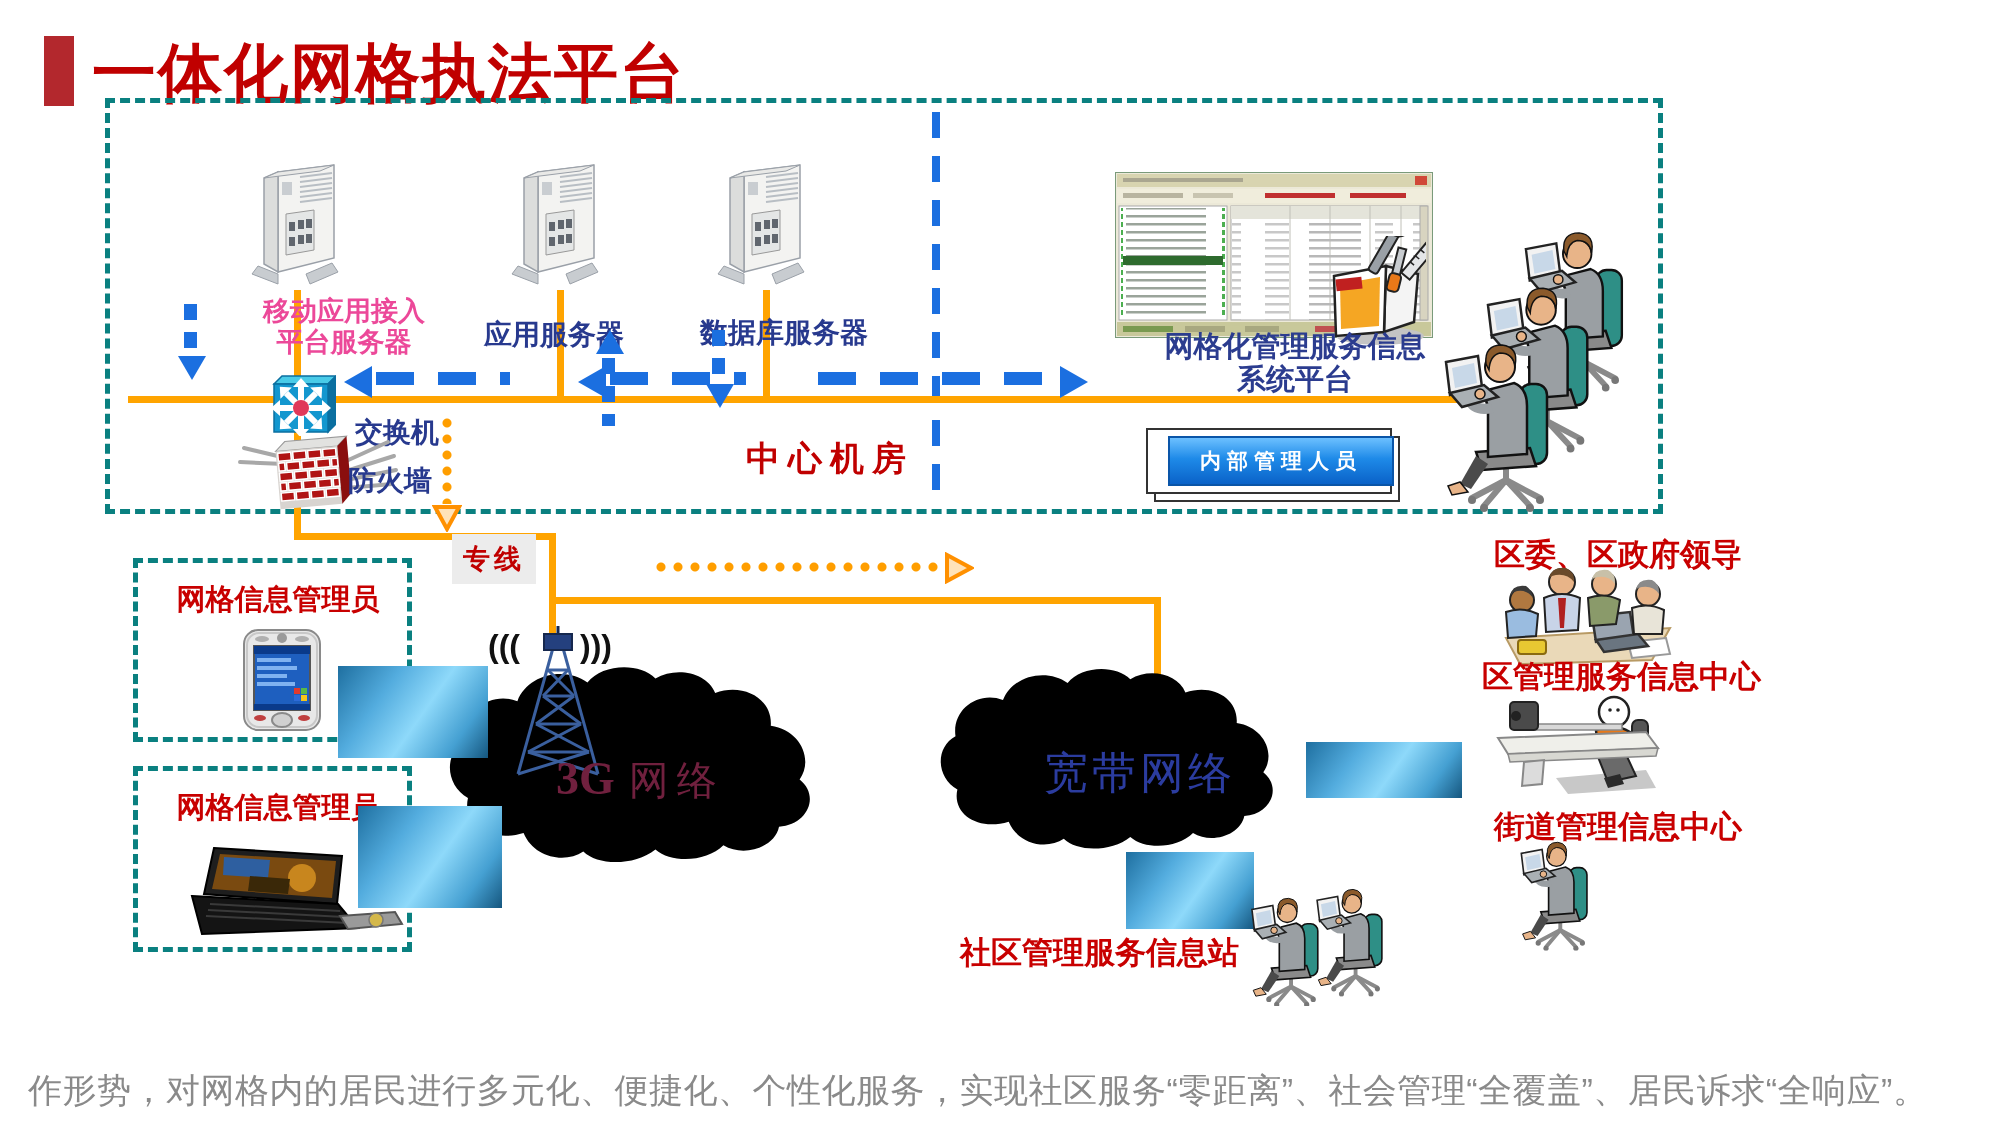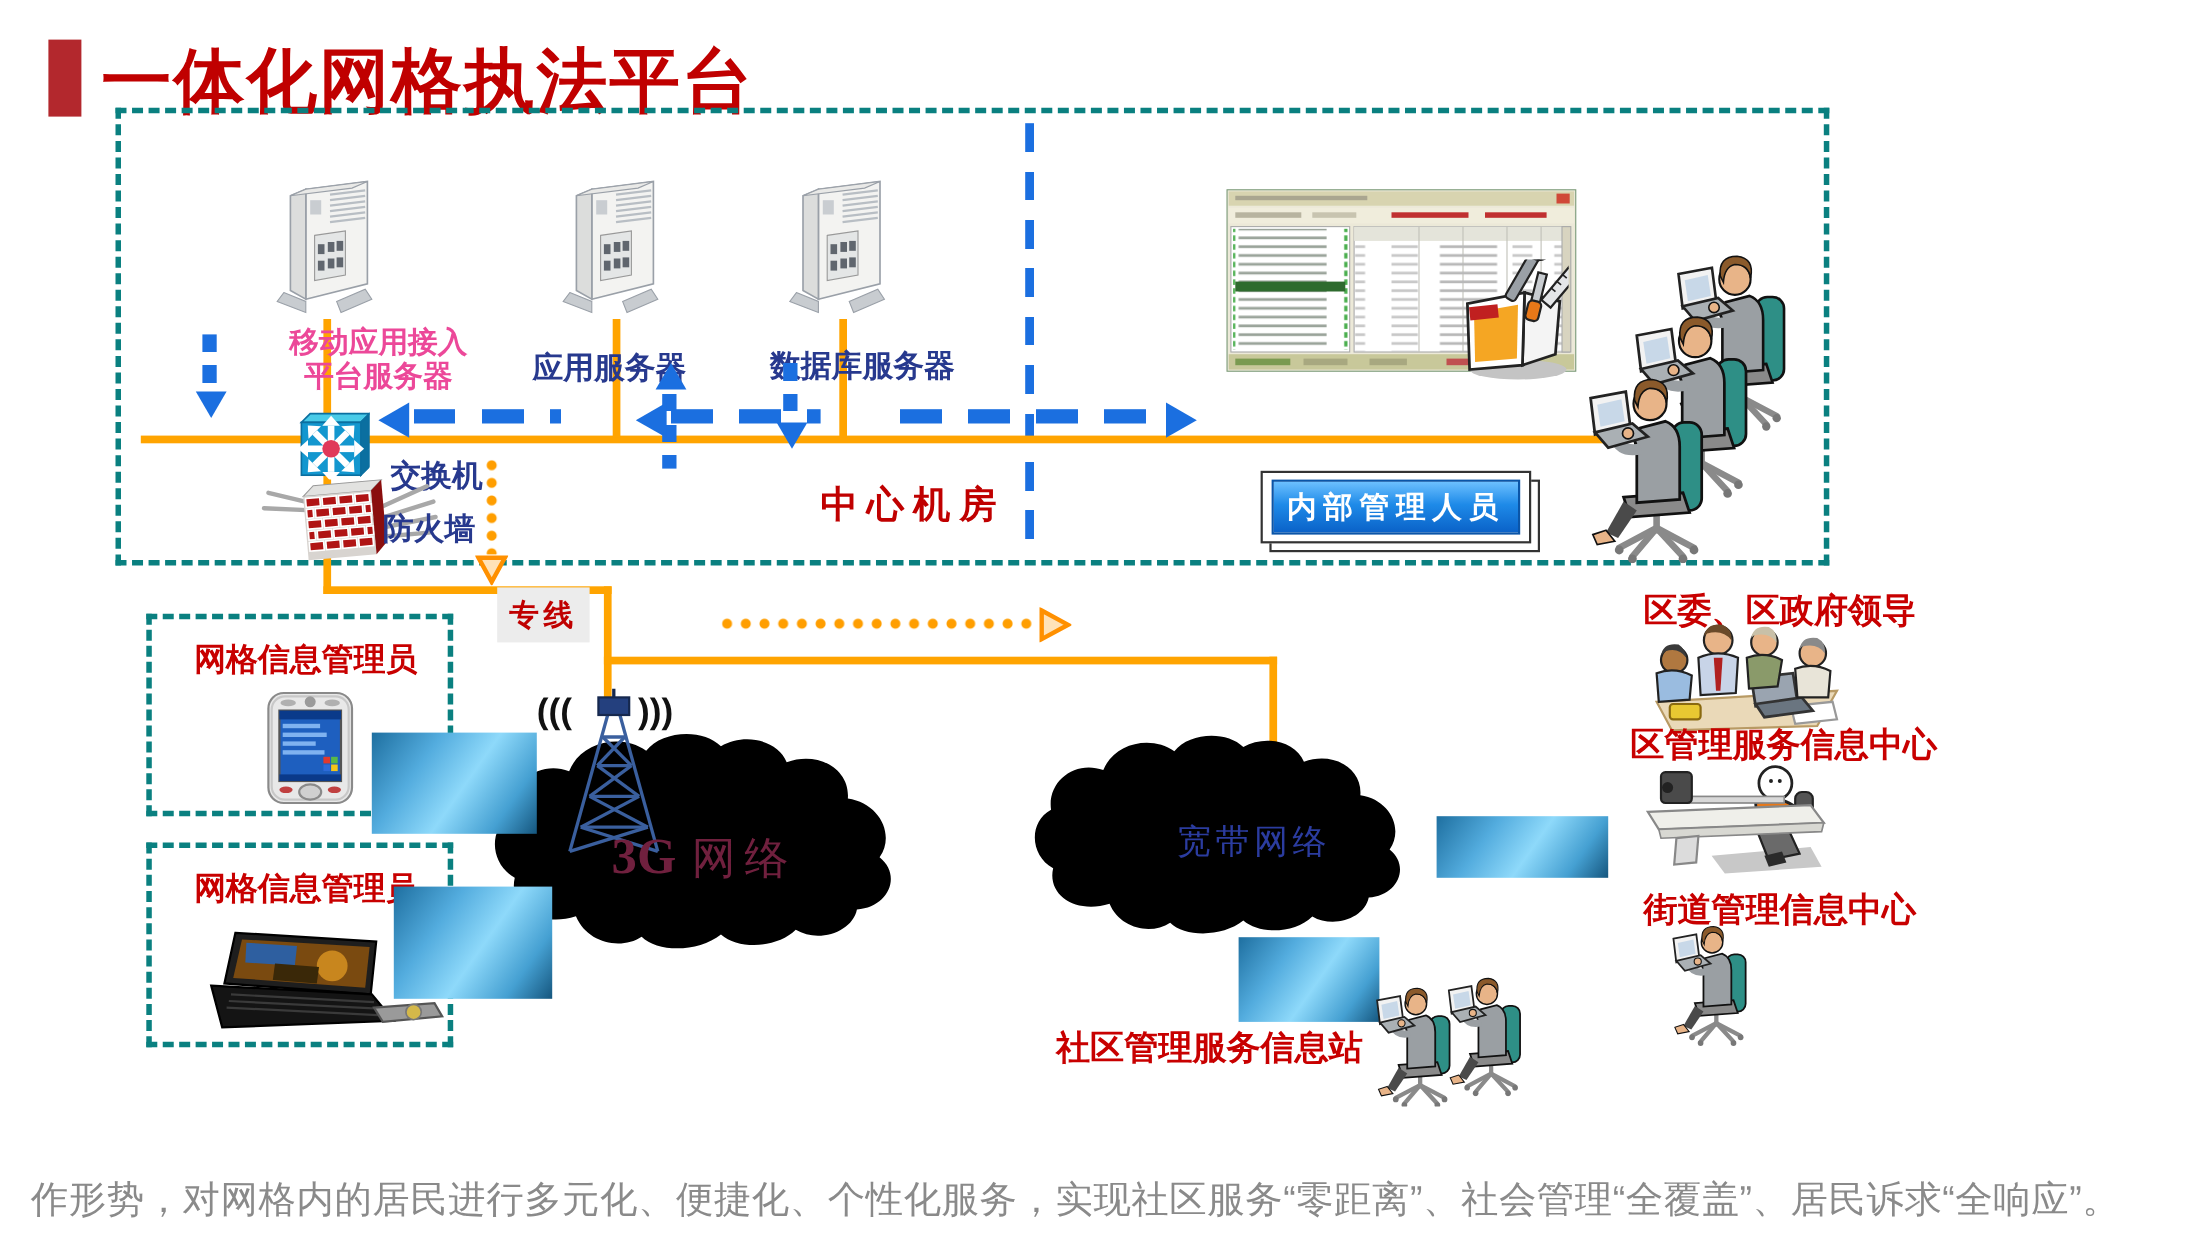--- a/index.html
+++ b/index.html
@@ -269,23 +269,25 @@
       <rect x="86" y="-4" width="11" height="46" fill="#E4E6E8" stroke="#222" stroke-width="2"></rect>
       <g stroke="#222" stroke-width="1.5">
         <line x1="86" y1="4" x2="91" y2="4"></line>
           <line x1="86" y1="12" x2="91" y2="12"></line>
         <line x1="86" y1="20" x2="91" y2="20"></line>
           <line x1="86" y1="28" x2="91" y2="28"></line>
       </g>
     </g>
   </svg>
 
+  <div class="abs lbl-dkblue pre ctr" style="left:1105px;top:330px;width:380px;font-size:29px;line-height:33px;color:#2B3C8F;">网格化管理服务信息
+系统平台</div>
 
   <div class="abs btn-frame" style="left:1146px;top:428px;width:242px;height:62px;">
-    <div class="abs btn-blue" style="left:8px;top:6px;width:222px;height:46px;font-size:27px;text-align:right;">内部管理人员</div>
+    <div class="abs btn-blue" style="left:20px;top:6px;width:222px;height:46px;font-size:21px;text-align:right;">内部管理人员</div>
   </div>
 
   <svg class="abs" style="left:1438px;top:222px;" width="215" height="292" viewBox="0 0 215 292">
     <use href="#sym-operator" xlink:href="#sym-operator" x="86" y="0" width="114" height="170"></use>
     <use href="#sym-operator" xlink:href="#sym-operator" x="48" y="55" width="118" height="176"></use>
     <use href="#sym-operator" xlink:href="#sym-operator" x="6" y="112" width="120" height="178"></use>
   </svg>
 
   <div class="abs ctr" style="left:452px;top:534px;width:84px;height:50px;background:#ECECEC;">
     <span class="lbl-red" style="font-size:27px;line-height:50px;color:#C00000;letter-spacing:4px;">专线</span>
@@ -370,21 +372,21 @@
     <rect x="44" y="8" width="28" height="16" fill="#24407E" stroke="#16284E" stroke-width="2"></rect>
     <line x1="58" y1="8" x2="58" y2="0" stroke="#16284E" stroke-width="3"></line>
   </svg>
   <div class="abs" style="left:488px;top:628px;font-size:32px;font-weight:bold;color:#111;">(((</div>
   <div class="abs" style="left:580px;top:628px;font-size:32px;font-weight:bold;color:#111;">)))</div>
 
   <div class="abs" style="left:556px;top:752px;width:240px;color:#70203E;font-family:'Liberation Serif','DejaVu Serif',serif;">
     <span style="font-size:46px;font-weight:bold;">3G</span>
     <span style="font-size:40px;margin-left:10px;letter-spacing:8px;">网络</span>
   </div>
-  <div class="abs ctr" style="left:1030px;top:744px;width:220px;font-size:31px;color:#2B3C9F;letter-spacing:4px;">宽带网络</div>
+  <div class="abs ctr" style="left:1030px;top:744px;width:220px;font-size:44px;color:#2B3C9F;letter-spacing:4px;">宽带网络</div>
 
   <div class="abs bluerect" style="left:338px;top:666px;width:150px;height:92px;"></div>
   <div class="abs bluerect" style="left:358px;top:806px;width:144px;height:102px;"></div>
   <div class="abs bluerect" style="left:1306px;top:742px;width:156px;height:56px;"></div>
   <div class="abs bluerect" style="left:1126px;top:852px;width:128px;height:77px;"></div>
 
   <div class="abs lbl-red" style="left:960px;top:932px;width:340px;font-size:31px;">社区管理服务信息站</div>
   <svg class="abs" style="left:1248px;top:882px;" width="150" height="124" viewBox="0 0 230 190">
     <use href="#sym-operator" xlink:href="#sym-operator" x="104" y="0" width="118" height="176"></use>
     <use href="#sym-operator" xlink:href="#sym-operator" x="4" y="14" width="120" height="178"></use>

